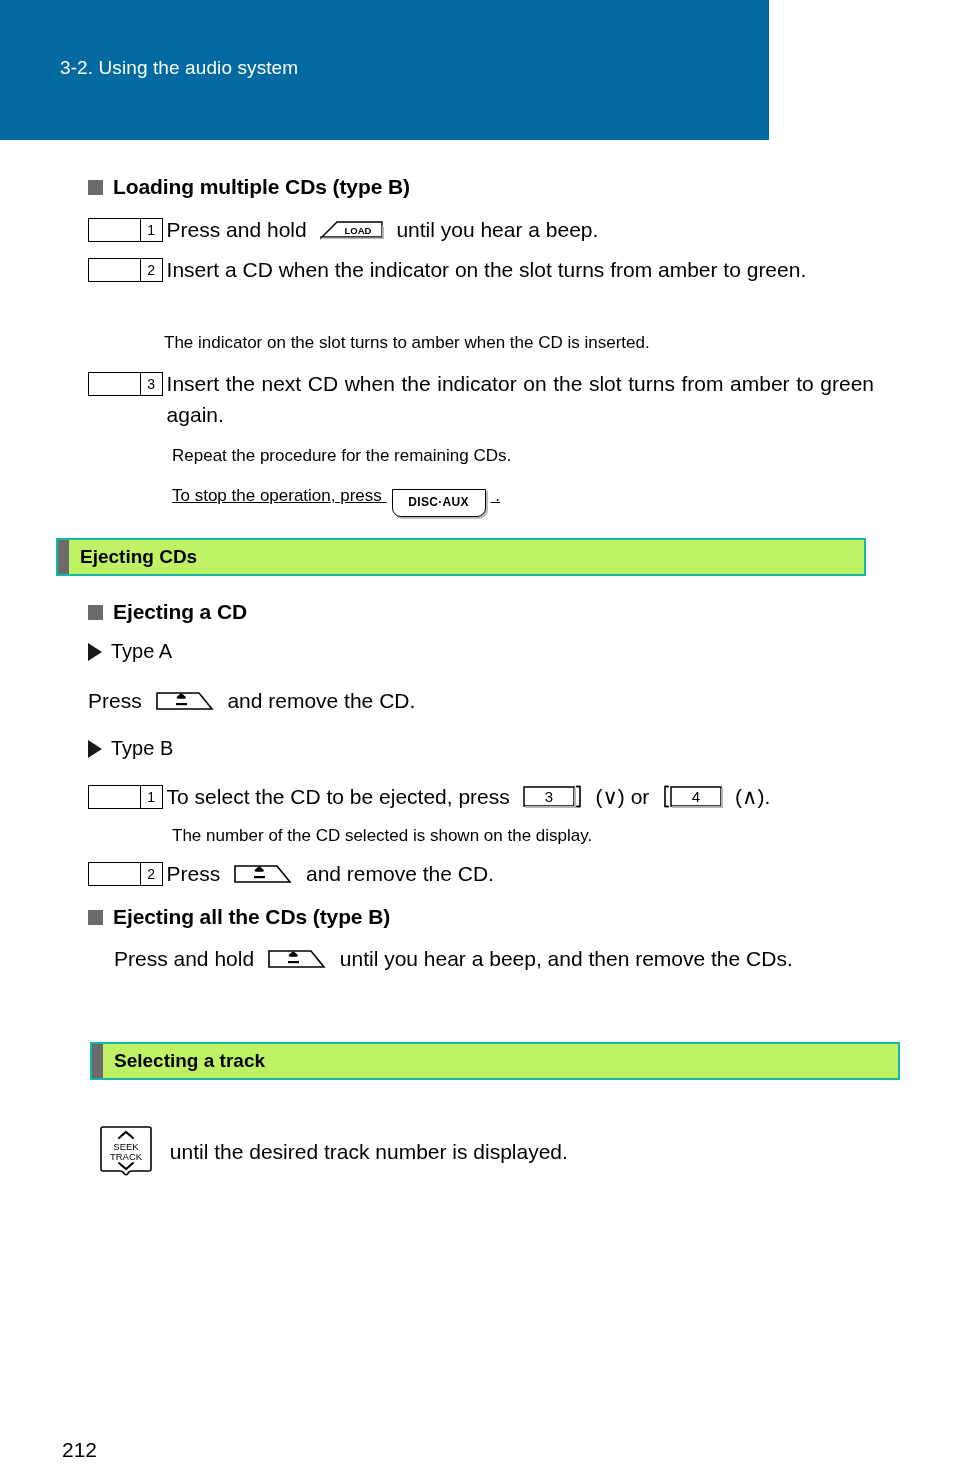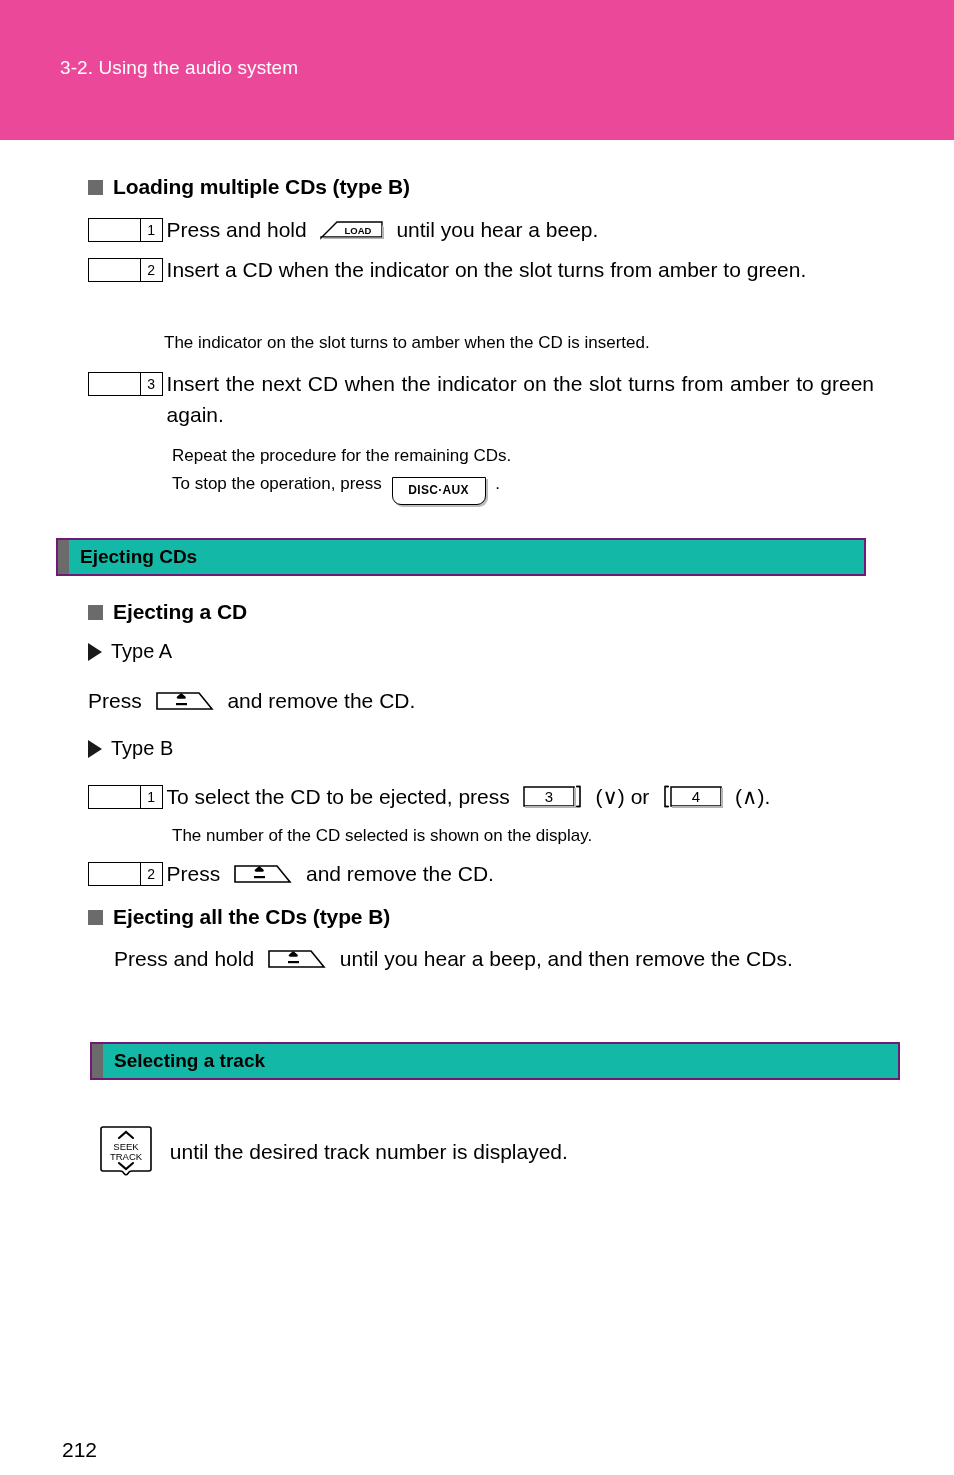--- a/index.html
+++ b/index.html
@@ -13,23 +13,23 @@
     position: relative;
     font-family: "Liberation Sans", sans-serif;
     color: #000;
     overflow: hidden;
   }
 
   
   .header-band {
     position: absolute;
     top: 0; left: 0;
-    width: 954px;
+    width: 769px;
     height: 140px;
-    background: #ec4899;
+    background: #0369a1;
   }
   .header-title {
     position: absolute;
     left: 60px;
     top: 57px;
     font-size: 19px;
     color: #ffffff;
     letter-spacing: 0.1px;
   }
 
@@ -120,25 +120,25 @@
     font-size: 21px;
     line-height: 31px;
   }
   .note {
     font-size: 17px;
     line-height: 26px;
   }
 
   
   .section-bar {
-    border: 2px solid #701a75;
+    border: 2px solid #14b8a6;
     height: 34px;
     display: flex;
     align-items: center;
-    background: #14b8a6;
+    background: #bef264;
   }
   .section-bar .tab {
     width: 11px;
     height: 100%;
     background: #6b6b6b;
     flex: 0 0 auto;
   }
   .section-bar .sec-title {
     font-size: 19px;
     font-weight: bold;
@@ -257,21 +257,21 @@
 
   <div class="step-row just" style="position:absolute; left:88px; top:228px; width:786px;">
     <span class="step">
       <span class="step-word">STEP</span>
       <span class="step-num">3</span>
     </span>
     <span class="step-body just">Insert the next CD when the indicator on the slot turns from amber to green again.</span>
   </div>
   <div class="note" style="position:absolute; left:172px; top:303px; width:700px;">Repeat the procedure for the remaining CDs.</div>
 
-  <div class="note" style="position:absolute; left:172px; top:331px; width:700px;">
+  <div class="note" style="position:absolute; left:172px; top:343px; width:700px;text-decoration:underline;">
     <span>To stop the operation, press</span>
     <span class="btn-inline btn-discaux">DISC·AUX</span>
     <span>.</span>
   </div>
 
   <div class="section-bar" style="position:absolute; left:56px; top:398px; width:806px;">
     <span class="tab"></span>
     <span class="sec-title">Ejecting CDs</span>
   </div>
 

